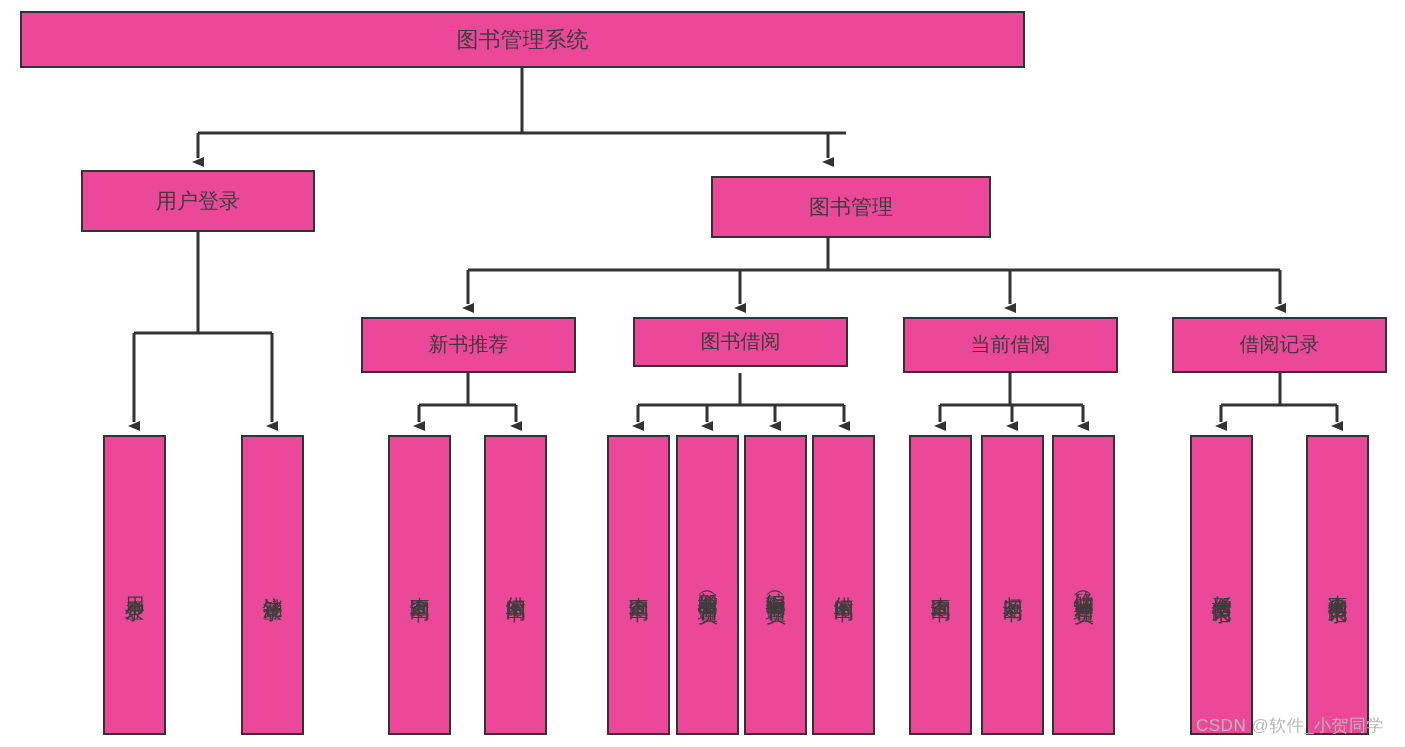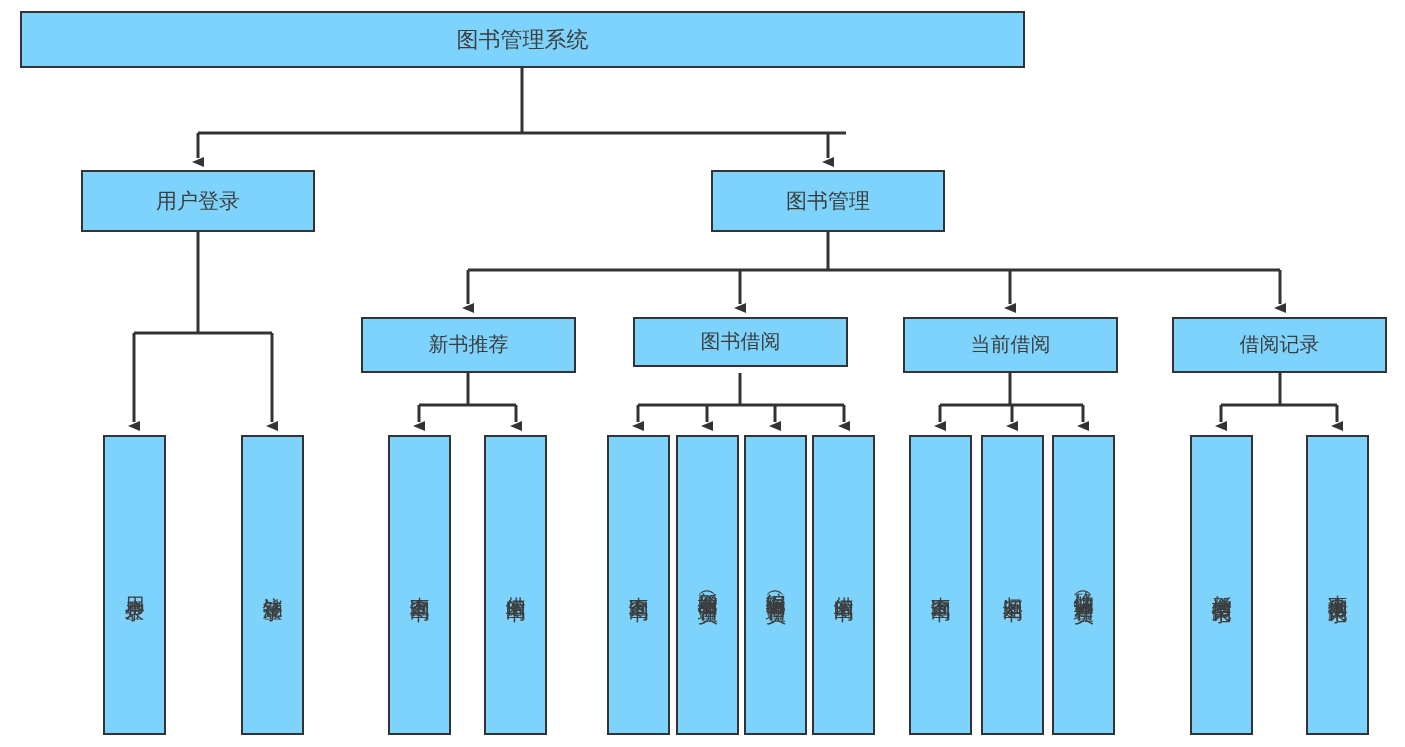--- a/index.html
+++ b/index.html
@@ -22,21 +22,21 @@
     position: absolute;
     left: 0;
     top: 0;
     width: 1405px;
     height: 747px;
     pointer-events: none;
   }
   .node {
     position: absolute;
     box-sizing: border-box;
-    background: #7dd3fc;
+    background: #ec4899;
     border: 2px solid #333333;
     display: flex;
     align-items: center;
     justify-content: center;
     color: #3d3d3d;
     line-height: 1.18;
     text-align: center;
   }
   .node.root {
     font-size: 22px;
@@ -145,21 +145,21 @@
     </g>
   </svg>
 
   <div class="node root" style="left:20px; top:11px; width:1005px; height:57px;">
     <span>图书管理系统</span>
   </div>
 
   <div class="node level2" style="left:81px; top:170px; width:234px; height:62px;">
     <span>用户登录</span>
   </div>
-  <div class="node level2" style="left:711px; top:170px; width:234px; height:62px;">
+  <div class="node level2" style="left:711px; top:176px; width:280px; height:62px;">
     <span>图书管理</span>
   </div>
 
   <div class="node level3" style="left:361px; top:317px; width:215px; height:56px;font-family:Liberation Serif, serif;">
     <span>新书推荐</span>
   </div>
   <div class="node level3" style="left:633px; top:317px; width:215px; height:50px;">
     <span>图书借阅</span>
   </div>
   <div class="node level3" style="left:1172px; top:317px; width:215px; height:56px;">
@@ -206,14 +206,15 @@
     <span>确认归还（管理员）</span>
   </div>
 
   <div class="node leaf" style="left:1190px; top:435px; width:63px; height:300px;">
     <span>新增借阅记录</span>
   </div>
   <div class="node leaf" style="left:1306px; top:435px; width:63px; height:300px;">
     <span>查询借阅记录</span>
   </div>
 
+  <div class="watermark" style="left:1196px; top:714px;">CSDN @软件_小贺同学</div>
 
 </div>
 
 </body></html>

